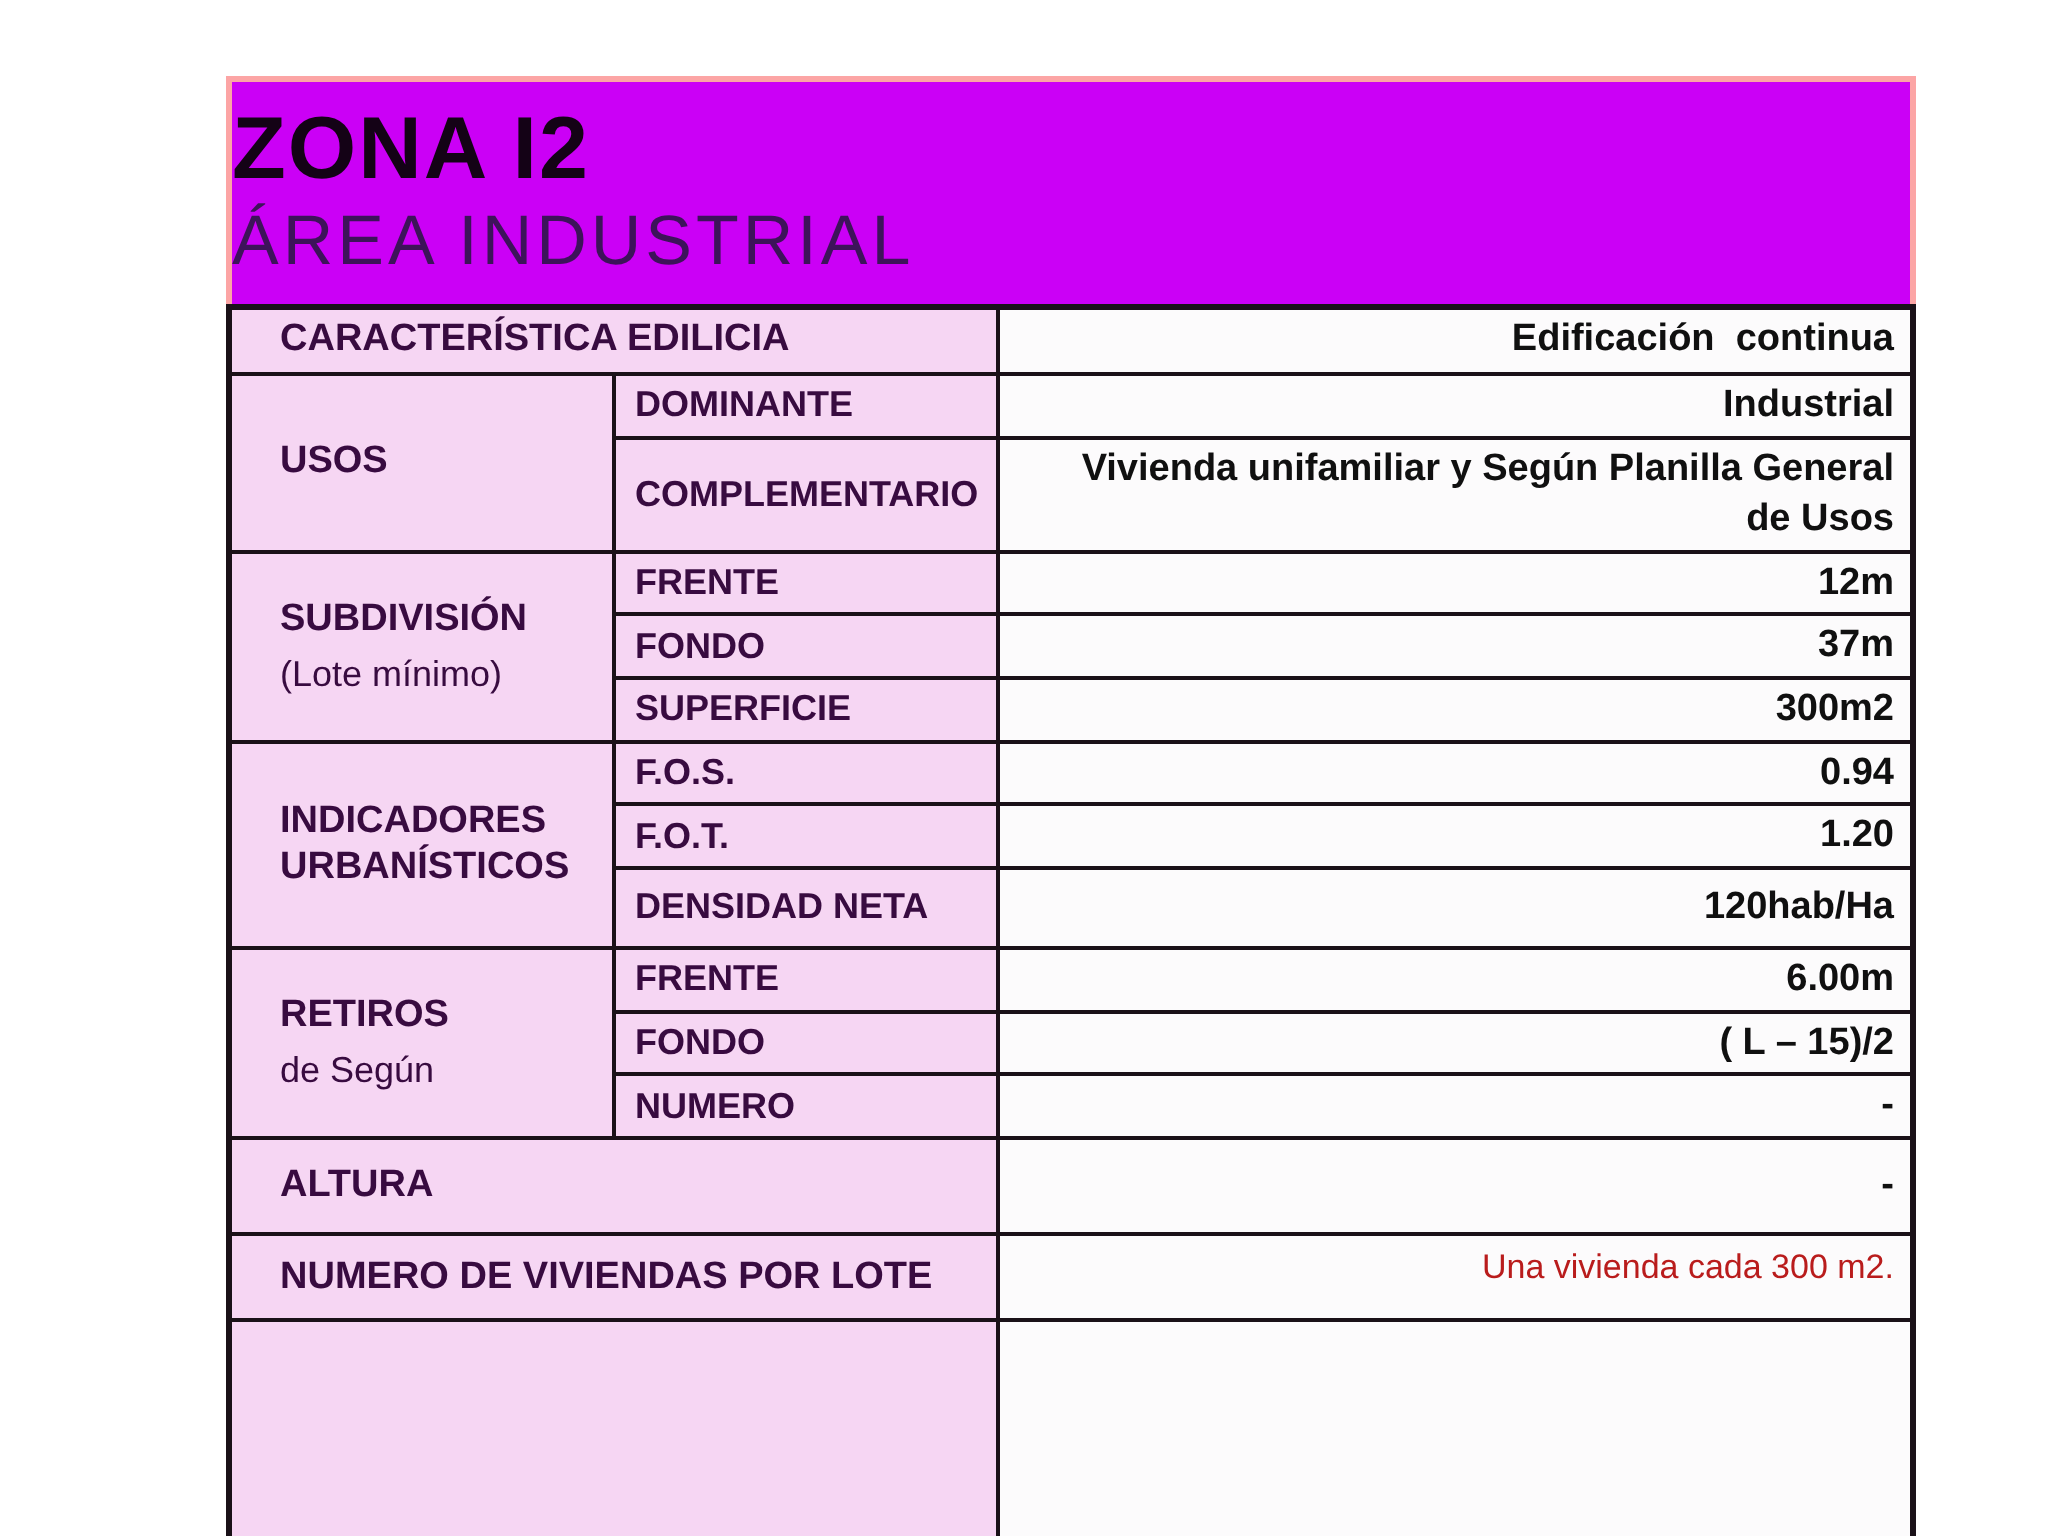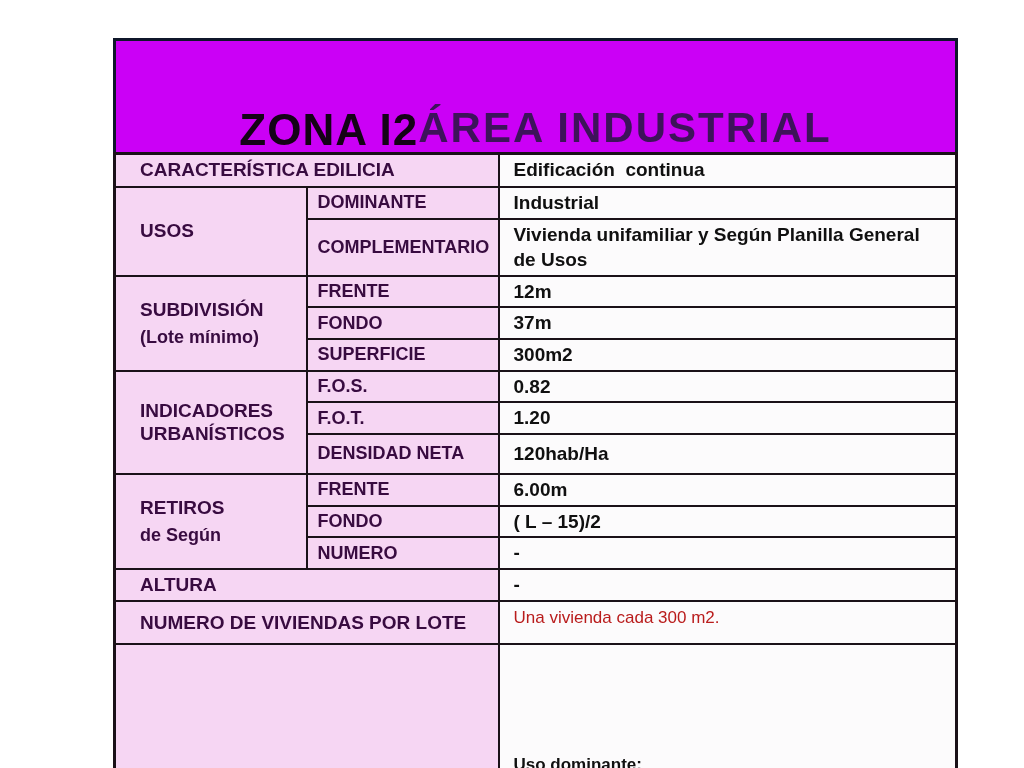--- a/index.html
+++ b/index.html
@@ -16,58 +16,58 @@
   html,body{margin:0;padding:0;}
   body{
     width:1024px;height:768px;overflow:hidden;background:#ffffff;
     font-family:"Liberation Sans","DejaVu Sans",sans-serif;
     position:relative;
   }
   .sheet{position:absolute;left:113px;top:38px;width:845px;}
 
   .zone-header{
     height:117px;background:var(--header-bg);
-    border:3px solid #0f172a;
-    display:flex;flex-direction:row;align-items:flex-end;justify-content:center;
+    border:3px solid #fca5a5;
+    display:flex;flex-direction:column;align-items:flex-start;justify-content:center;
     padding-top:2px;
   }
   .zone-title{
     font-size:44px;font-weight:bold;color:var(--title);
     letter-spacing:1px;line-height:1.0;
   }
   .zone-subtitle{
-    font-size:42px;font-weight:700;color:var(--subtitle);
+    font-size:35px;font-weight:400;color:var(--subtitle);
     letter-spacing:2px;line-height:1.15;margin-top:4px;
   }
 
   table.zoning{
     width:100%;border-collapse:collapse;table-layout:fixed;
     margin-top:-3px;border:3px solid var(--border);
   }
   table.zoning td{
     border:2px solid var(--border);
     vertical-align:middle;
     overflow:hidden;
   }
   td.lab{
     background:var(--label-bg);color:var(--label-text);
     font-weight:bold;font-size:19px;padding:2px 6px 2px 24px;
     line-height:1.25;
   }
   td.lab .soft{
-    display:block;font-weight:700;font-size:18px;margin-top:4px;
+    display:block;font-weight:400;font-size:18px;margin-top:4px;
   }
   td.sub{
     background:var(--label-bg);color:var(--label-text);
     font-weight:bold;font-size:18px;padding:2px 6px 2px 10px;
   }
   td.val{
     background:var(--value-bg);color:var(--value-text);
     font-weight:bold;font-size:19px;padding:2px 8px 2px 14px;
-    white-space:pre-wrap;line-height:1.35;
+    white-space:pre-wrap;line-height:1.35;text-align:right;
   }
   td.val.light{
     font-weight:400;font-size:17px;vertical-align:top;padding-top:5px;color:#b91c1c;
   }
   td.val.top{vertical-align:top;padding-top:5px;}
   .est-block{font-size:17px;font-weight:400;color:#161616;line-height:1.5;}
   .est-heading{font-weight:bold;font-size:17px;color:#101010;}
 </style>
 </head>
 <body>
@@ -115,21 +115,21 @@
         <td class="val">37m</td>
       </tr>
       <tr style="height:31px">
         <td class="sub">SUPERFICIE</td>
         <td class="val">300m2</td>
       </tr>
 
       <tr style="height:31px">
         <td class="lab" rowspan="3">INDICADORES URBANÍSTICOS</td>
         <td class="sub">F.O.S.</td>
-        <td class="val">0.82</td>
+        <td class="val">0.94</td>
       </tr>
       <tr style="height:31px">
         <td class="sub">F.O.T.</td>
         <td class="val">1.20</td>
       </tr>
       <tr style="height:40px">
         <td class="sub">DENSIDAD NETA</td>
         <td class="val">120hab/Ha</td>
       </tr>
 
@@ -143,21 +143,21 @@
       </tr>
       <tr style="height:31px">
         <td class="sub">FONDO</td>
         <td class="val">( L – 15)/2</td>
       </tr>
       <tr style="height:30px">
         <td class="sub">NUMERO</td>
         <td class="val">-</td>
       </tr>
 
-      <tr style="height:32px">
+      <tr style="height:48px">
         <td class="lab" colspan="2">ALTURA</td>
         <td class="val">-</td>
       </tr>
 
       <tr style="height:43px">
         <td class="lab" colspan="2">NUMERO DE VIVIENDAS POR LOTE</td>
         <td class="val light">Una vivienda cada 300 m2.</td>
       </tr>
 
       <tr style="height:122px">

